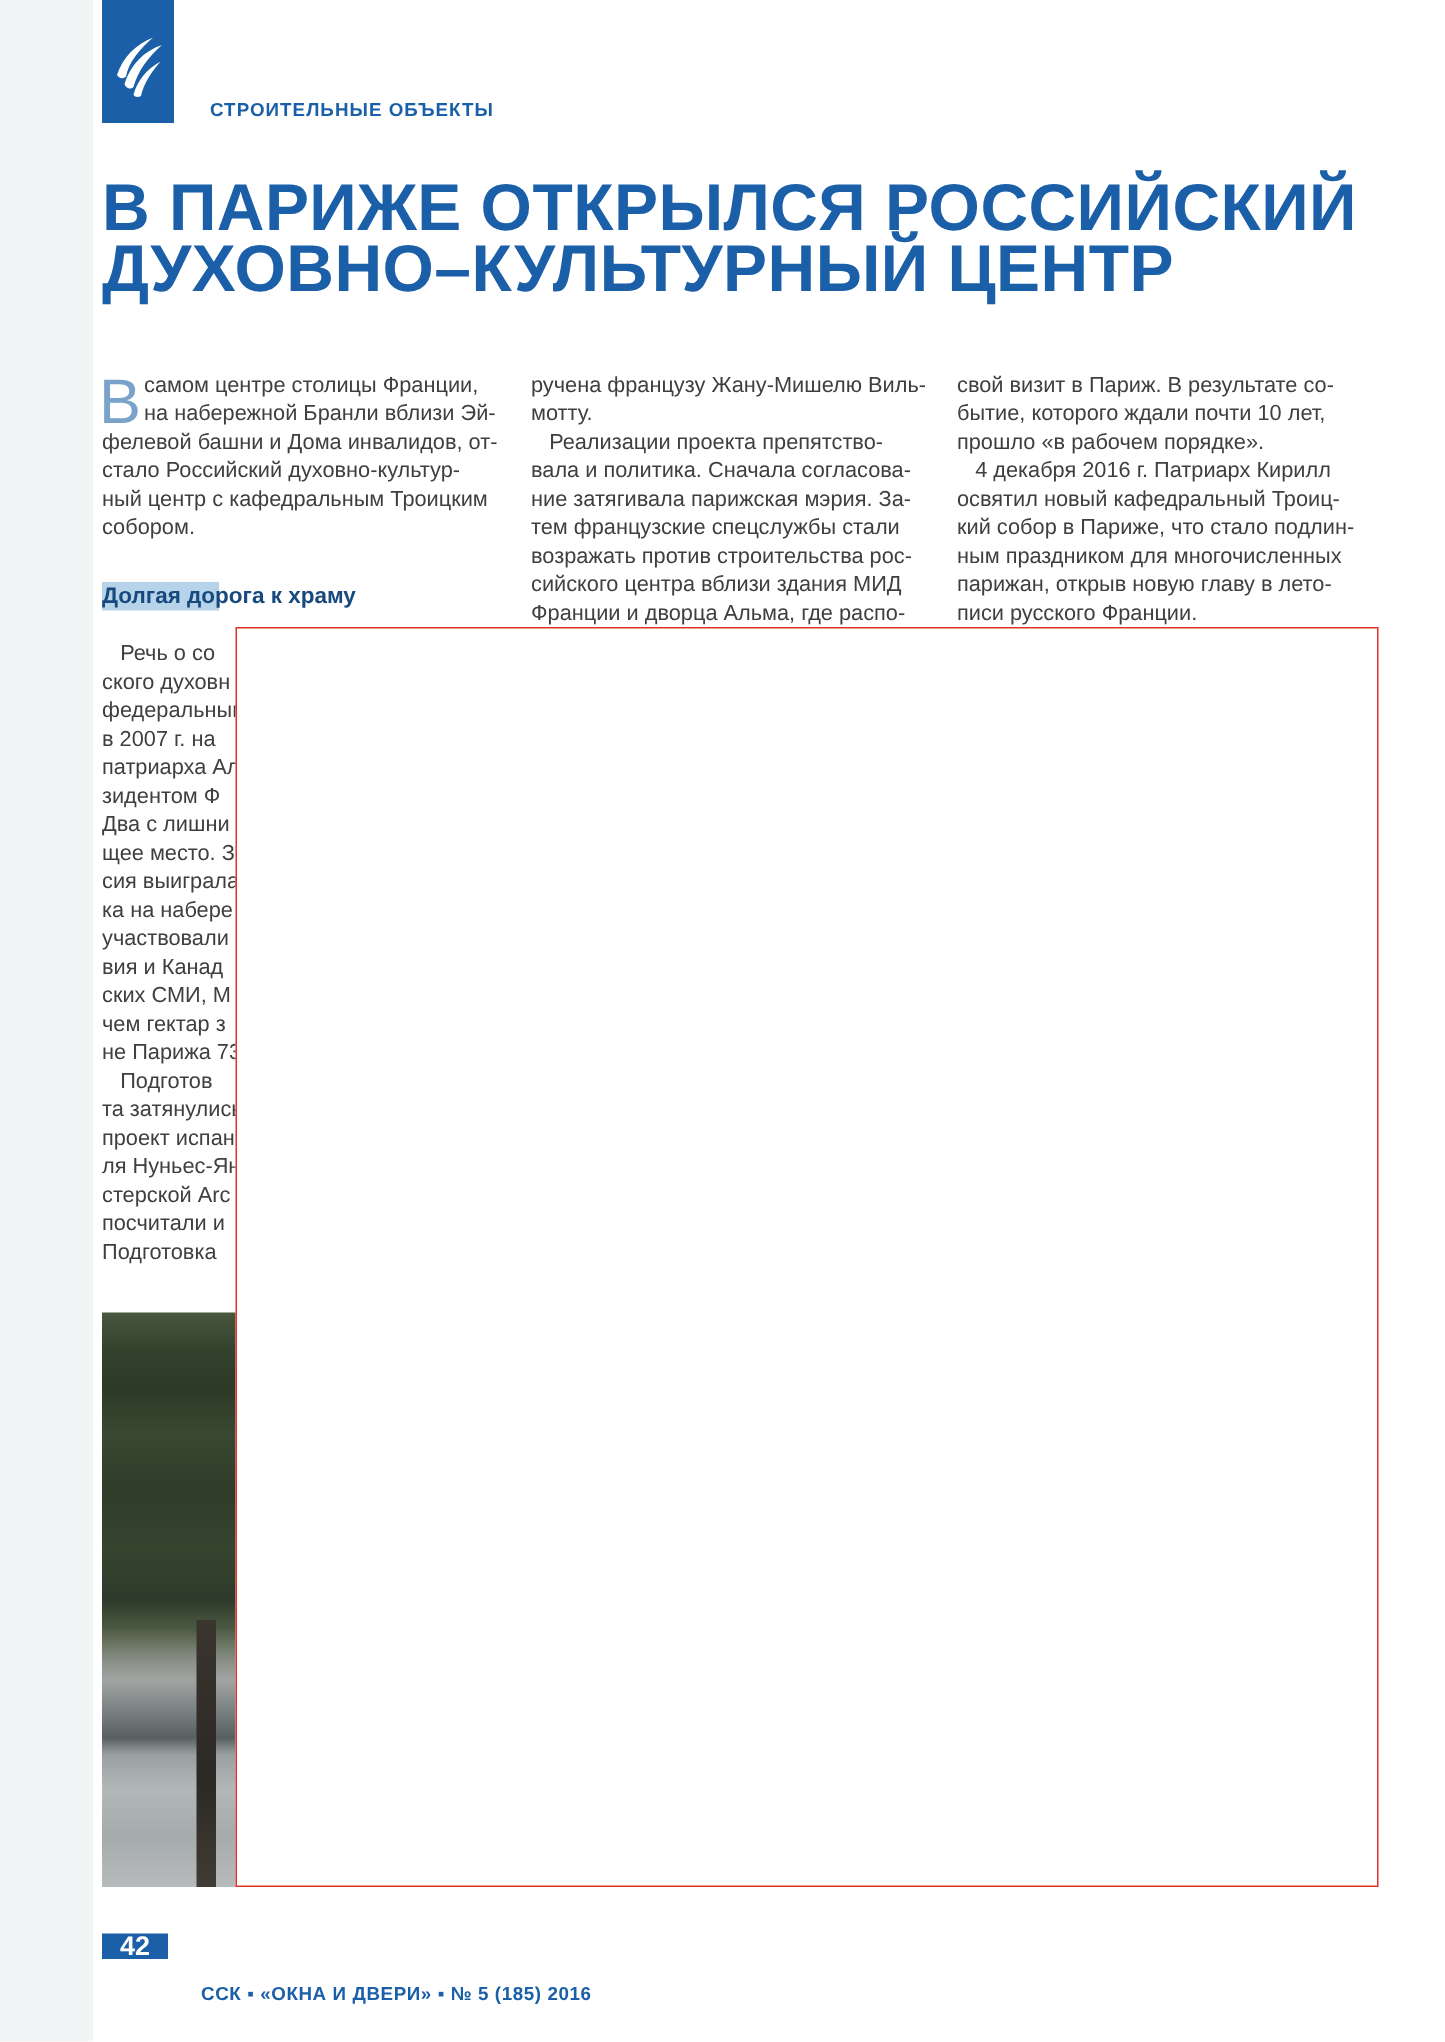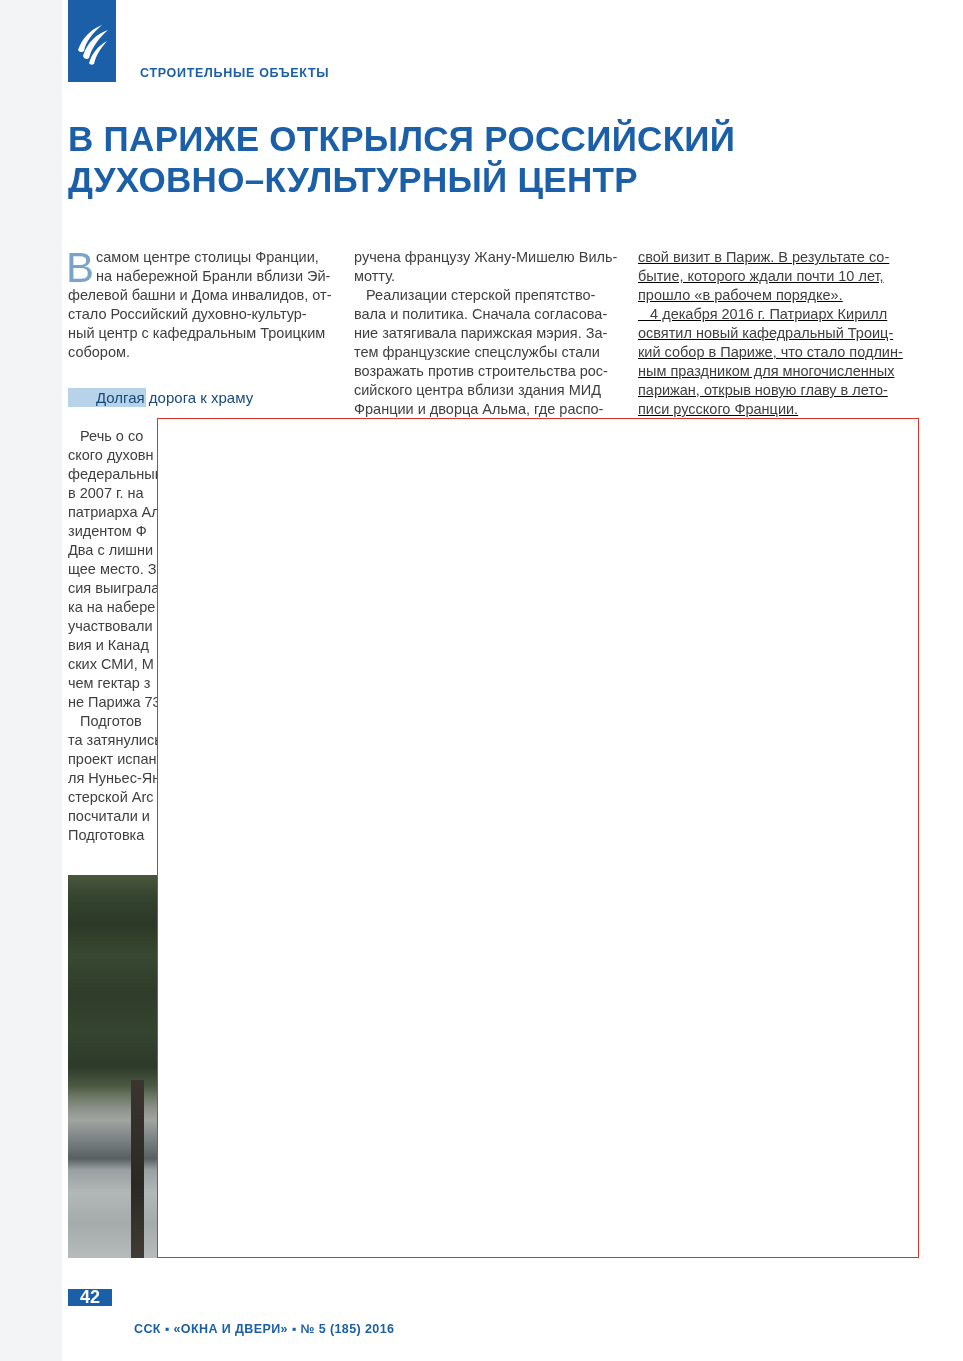--- a/index.html
+++ b/index.html
@@ -21,45 +21,44 @@
   .logo{position:absolute;left:68px;top:0;width:48px;height:82px;background:var(--blue);z-index:2;}
   .logo svg{position:absolute;left:6px;top:22px;}
 
   .section-label{
     position:absolute;left:140px;top:66px;
     font-size:12.5px;font-weight:bold;letter-spacing:.7px;color:var(--blue);
   }
 
   .title{
     position:absolute;left:68px;top:118px;width:840px;
-    font-size:35px;line-height:41px;font-weight:bold;color:var(--blue);
+    font-size:44px;line-height:41px;font-weight:bold;color:var(--blue);
     letter-spacing:.3px;
   }
 
   .col{position:absolute;top:248px;}
   .col1{left:68px;width:258px;}
   .col2{left:354px;width:258px;}
-  .col3{left:638px;width:262px;text-decoration:underline;}
+  .col3{left:638px;width:262px;}
 
   .line{
     white-space:pre;font-size:14.5px;line-height:19px;color:var(--text);
   }
 
   .intro{position:relative;}
   .intro .line:nth-child(-n+2){padding-left:28px;}
   .drop-cap{
     position:absolute;left:-2px;top:1px;
     font-size:42px;line-height:38px;color:#7aa3cc;font-weight:normal;
   }
 
   .subheading{
     margin:26px 0 20px 0;
-    font-size:15px;line-height:19px;font-weight:normal;color:var(--heading-blue);
+    font-size:15px;line-height:19px;font-weight:bold;color:var(--heading-blue);
     background:linear-gradient(to right, var(--highlight) 0, var(--highlight) 78px, transparent 78px);
-    padding-left:28px;
   }
 
   .photo{
     position:absolute;left:68px;top:875px;width:92px;height:383px;z-index:1;
     background:
       linear-gradient(180deg,
         #49573e 0%, #34432e 6%, #2b3926 13%, #394832 21%, #2e3c29 31%,
         #35442f 41%, #2d3a2a 50%, #4c5942 55%, #6e7967 58%, #8c918a 61%,
         #a1a5a2 64%, #8a908f 67%, #6d7577 71%, #585f61 74%, #9aa0a1 77%,
         #b2b7b8 83%, #a5aaab 91%, #b7bbbc 100%);
@@ -142,21 +141,21 @@
       <div class="line">стерской Arc</div>
       <div class="line">посчитали и</div>
       <div class="line">Подготовка</div>
     </div>
 </div>
 
 <div class="col col2">
   <div>
       <div class="line">ручена французу Жану-Мишелю Виль-</div>
       <div class="line">мотту.</div>
-      <div class="line">   Реализации стерской препятство-</div>
+      <div class="line">   Реализации проекта препятство-</div>
       <div class="line">вала и политика. Сначала согласова-</div>
       <div class="line">ние затягивала парижская мэрия. За-</div>
       <div class="line">тем французские спецслужбы стали</div>
       <div class="line">возражать против строительства рос-</div>
       <div class="line">сийского центра вблизи здания МИД</div>
       <div class="line">Франции и дворца Альма, где распо-</div>
     </div>
 </div>
 
 <div class="col col3">

